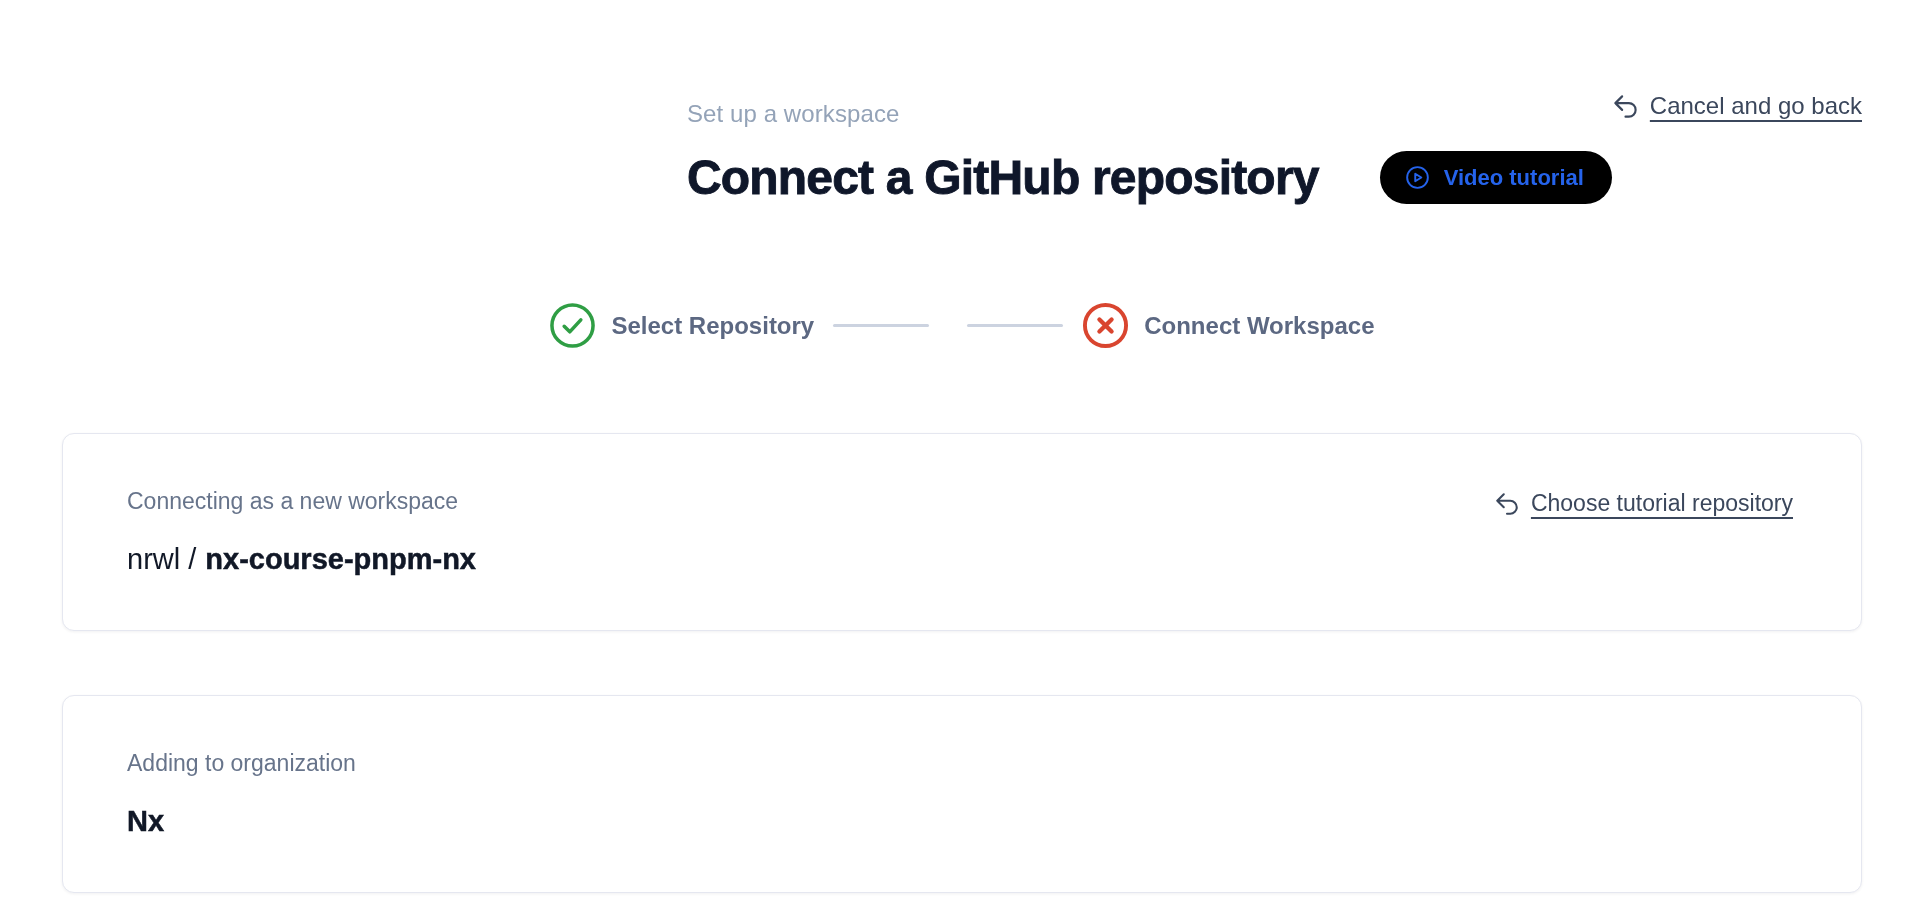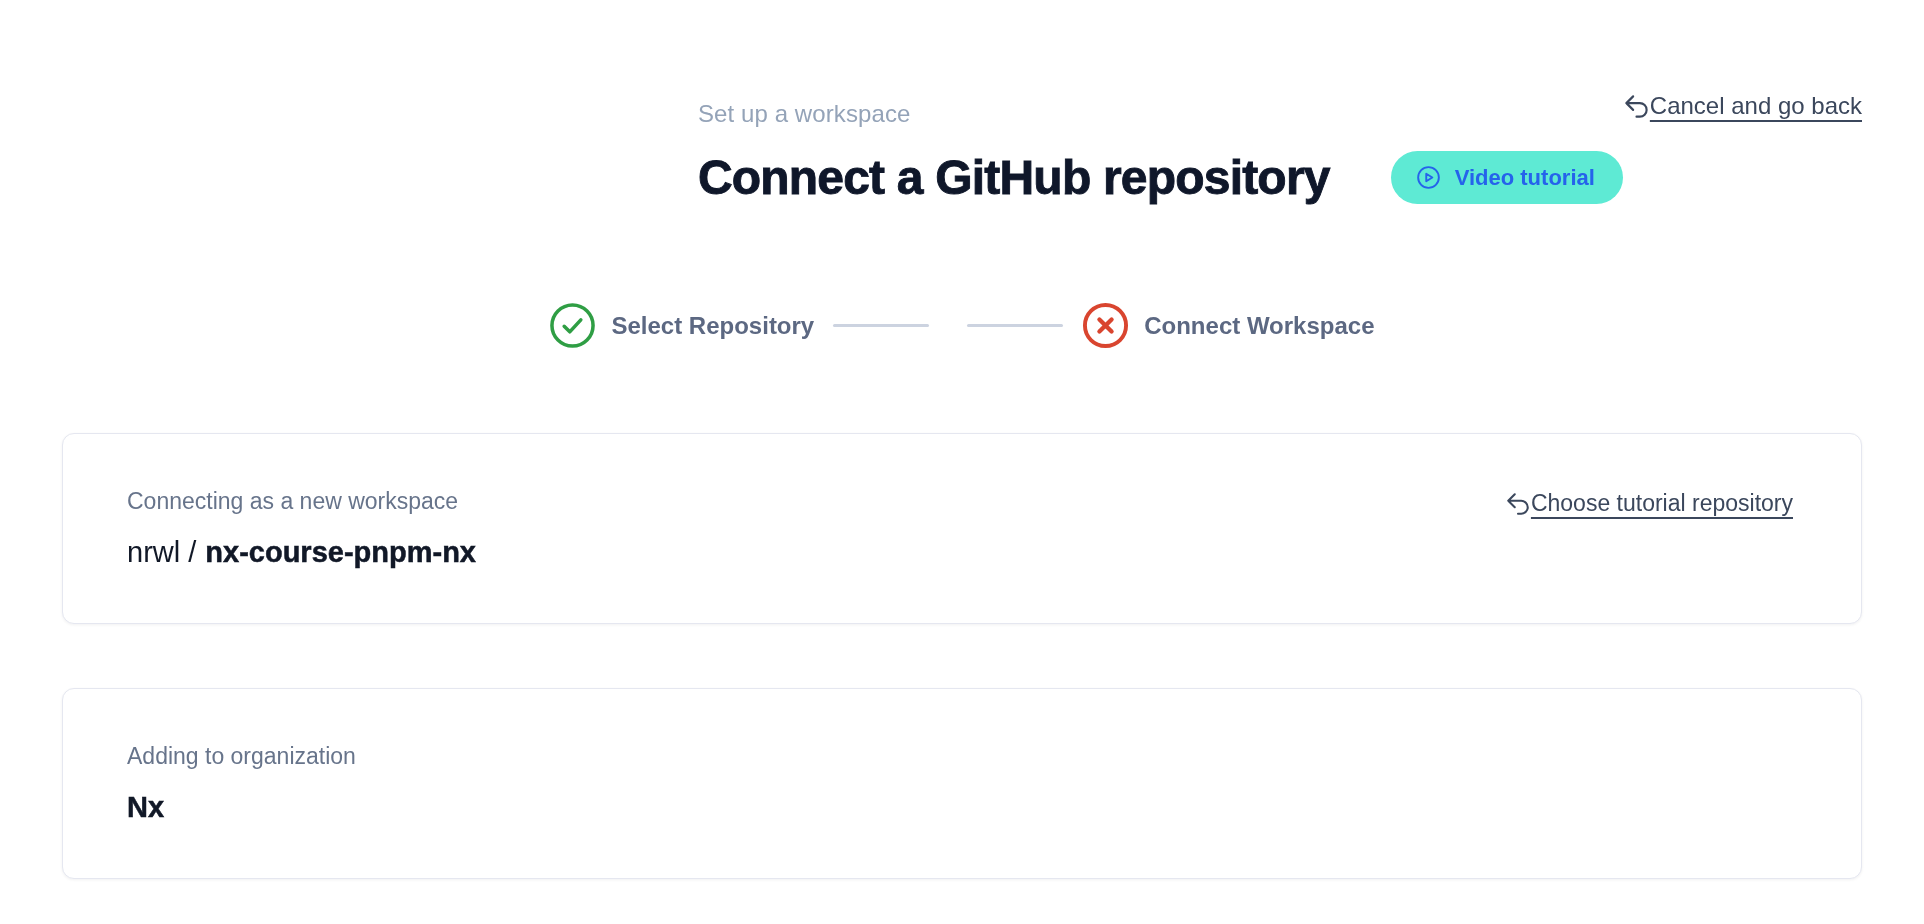--- a/index.html
+++ b/index.html
@@ -23,32 +23,32 @@
   h1.page-title {
     font-size: 48px;
     font-weight: 700;
     -webkit-text-stroke: 0.9px #0f172a;
     letter-spacing: -0.8px;
     color: #0f172a;
   }
   .pill {
     margin-left: 34px;
     display: inline-flex; align-items: center; gap: 13px;
-    background: #5eead4;
+    background: #000000;
     color: #2563eb;
     border: none; cursor: pointer;
     border-radius: 999px;
     padding: 13px 28px 13px 24px;
     font-family: inherit;
     font-size: 22px; font-weight: 700;
   }
   .pill svg { width: 27px; height: 27px; display: block; }
 
   .link {
-    display: inline-flex; align-items: center; 
+    display: inline-flex; align-items: center; gap: 11px;
     color: #3b475c;
     font-size: 24px;
     text-decoration: none;
     cursor: pointer;
     white-space: nowrap;
   }
   .link .link-text {
     text-decoration: underline;
     text-decoration-thickness: 1.8px;
     text-underline-offset: 6px;
@@ -83,21 +83,21 @@
     border-radius: 12px;
     background: #ffffff;
     box-shadow: 0 1px 3px rgba(15, 23, 42, 0.06);
     padding: 54px 68px 54px 64px;
     display: flex; justify-content: space-between; align-items: flex-start;
     min-height: 184px;
   }
   .card + .card { margin-top: 64px; }
   .card-label { font-size: 23px; color: #67748b; }
   .card-value {
-    margin-top: 21px;
+    margin-top: 28px;
     font-size: 29px;
     color: #111827;
     font-weight: 500;
   }
   .card-value .value-bold {
     font-weight: 700;
     -webkit-text-stroke: 0.5px #111827;
     margin-left: 9px;
   }
   .card .link { font-size: 23px; margin-top: 2px; }

